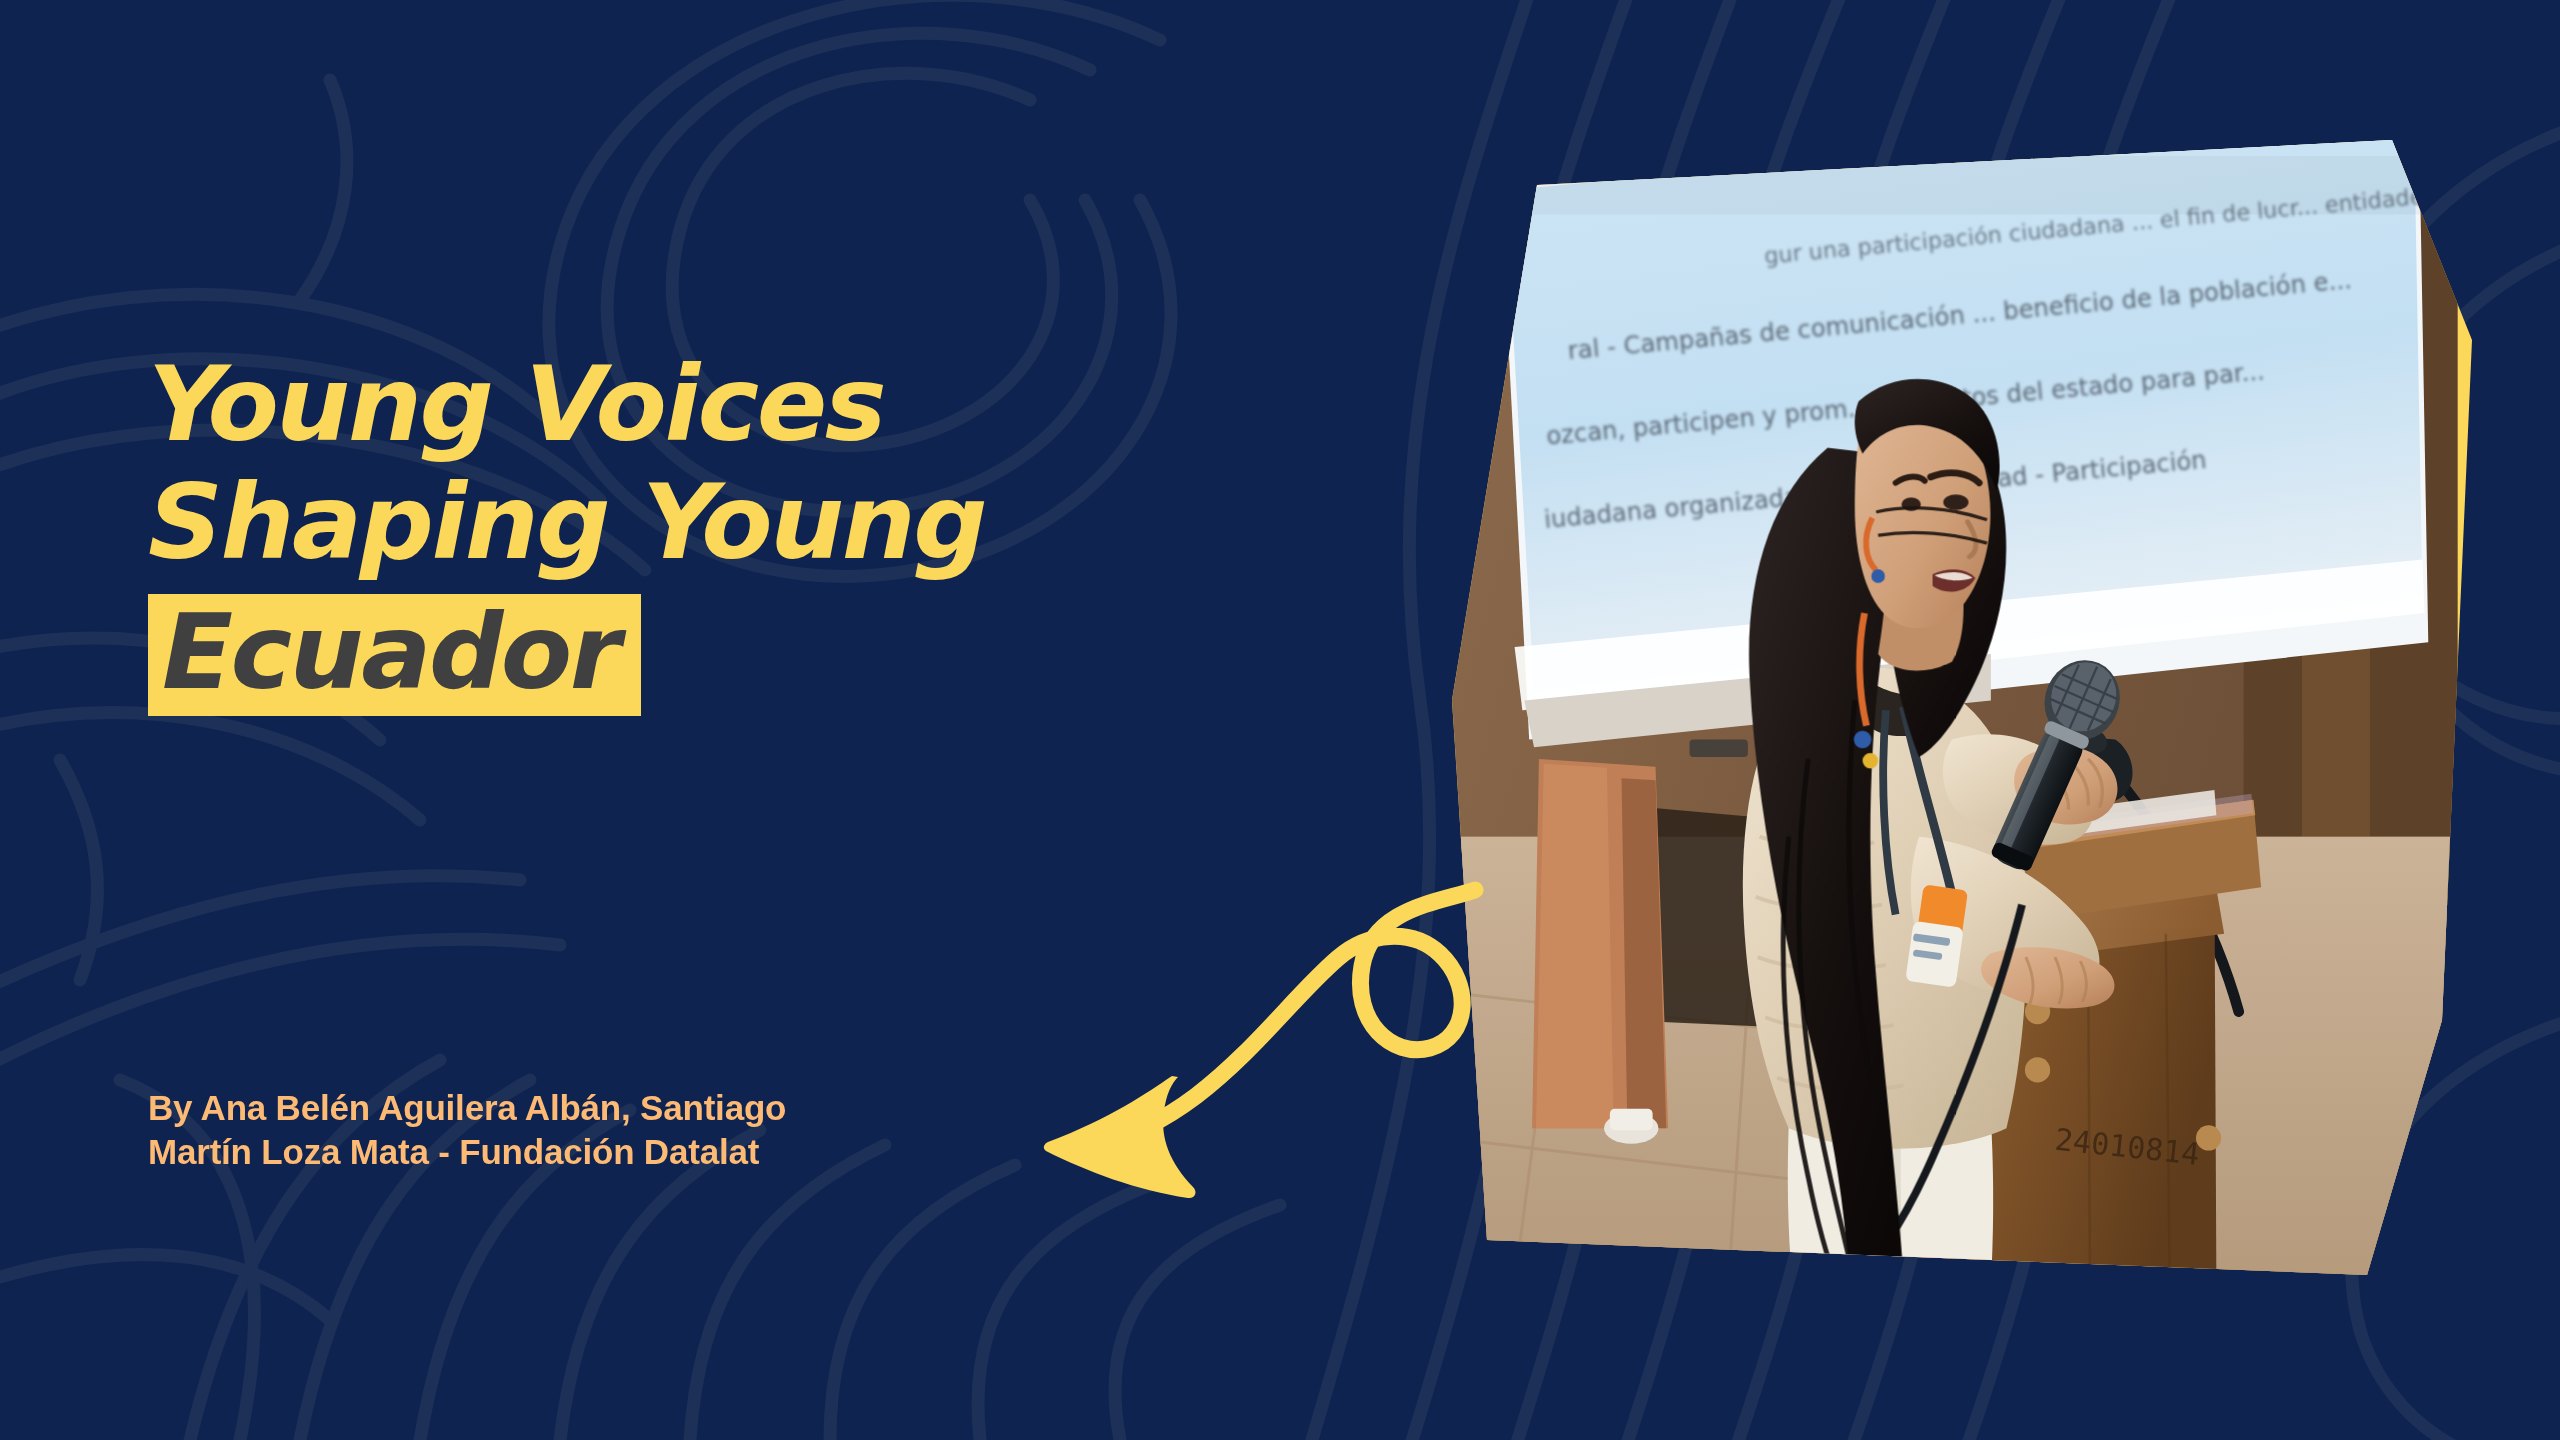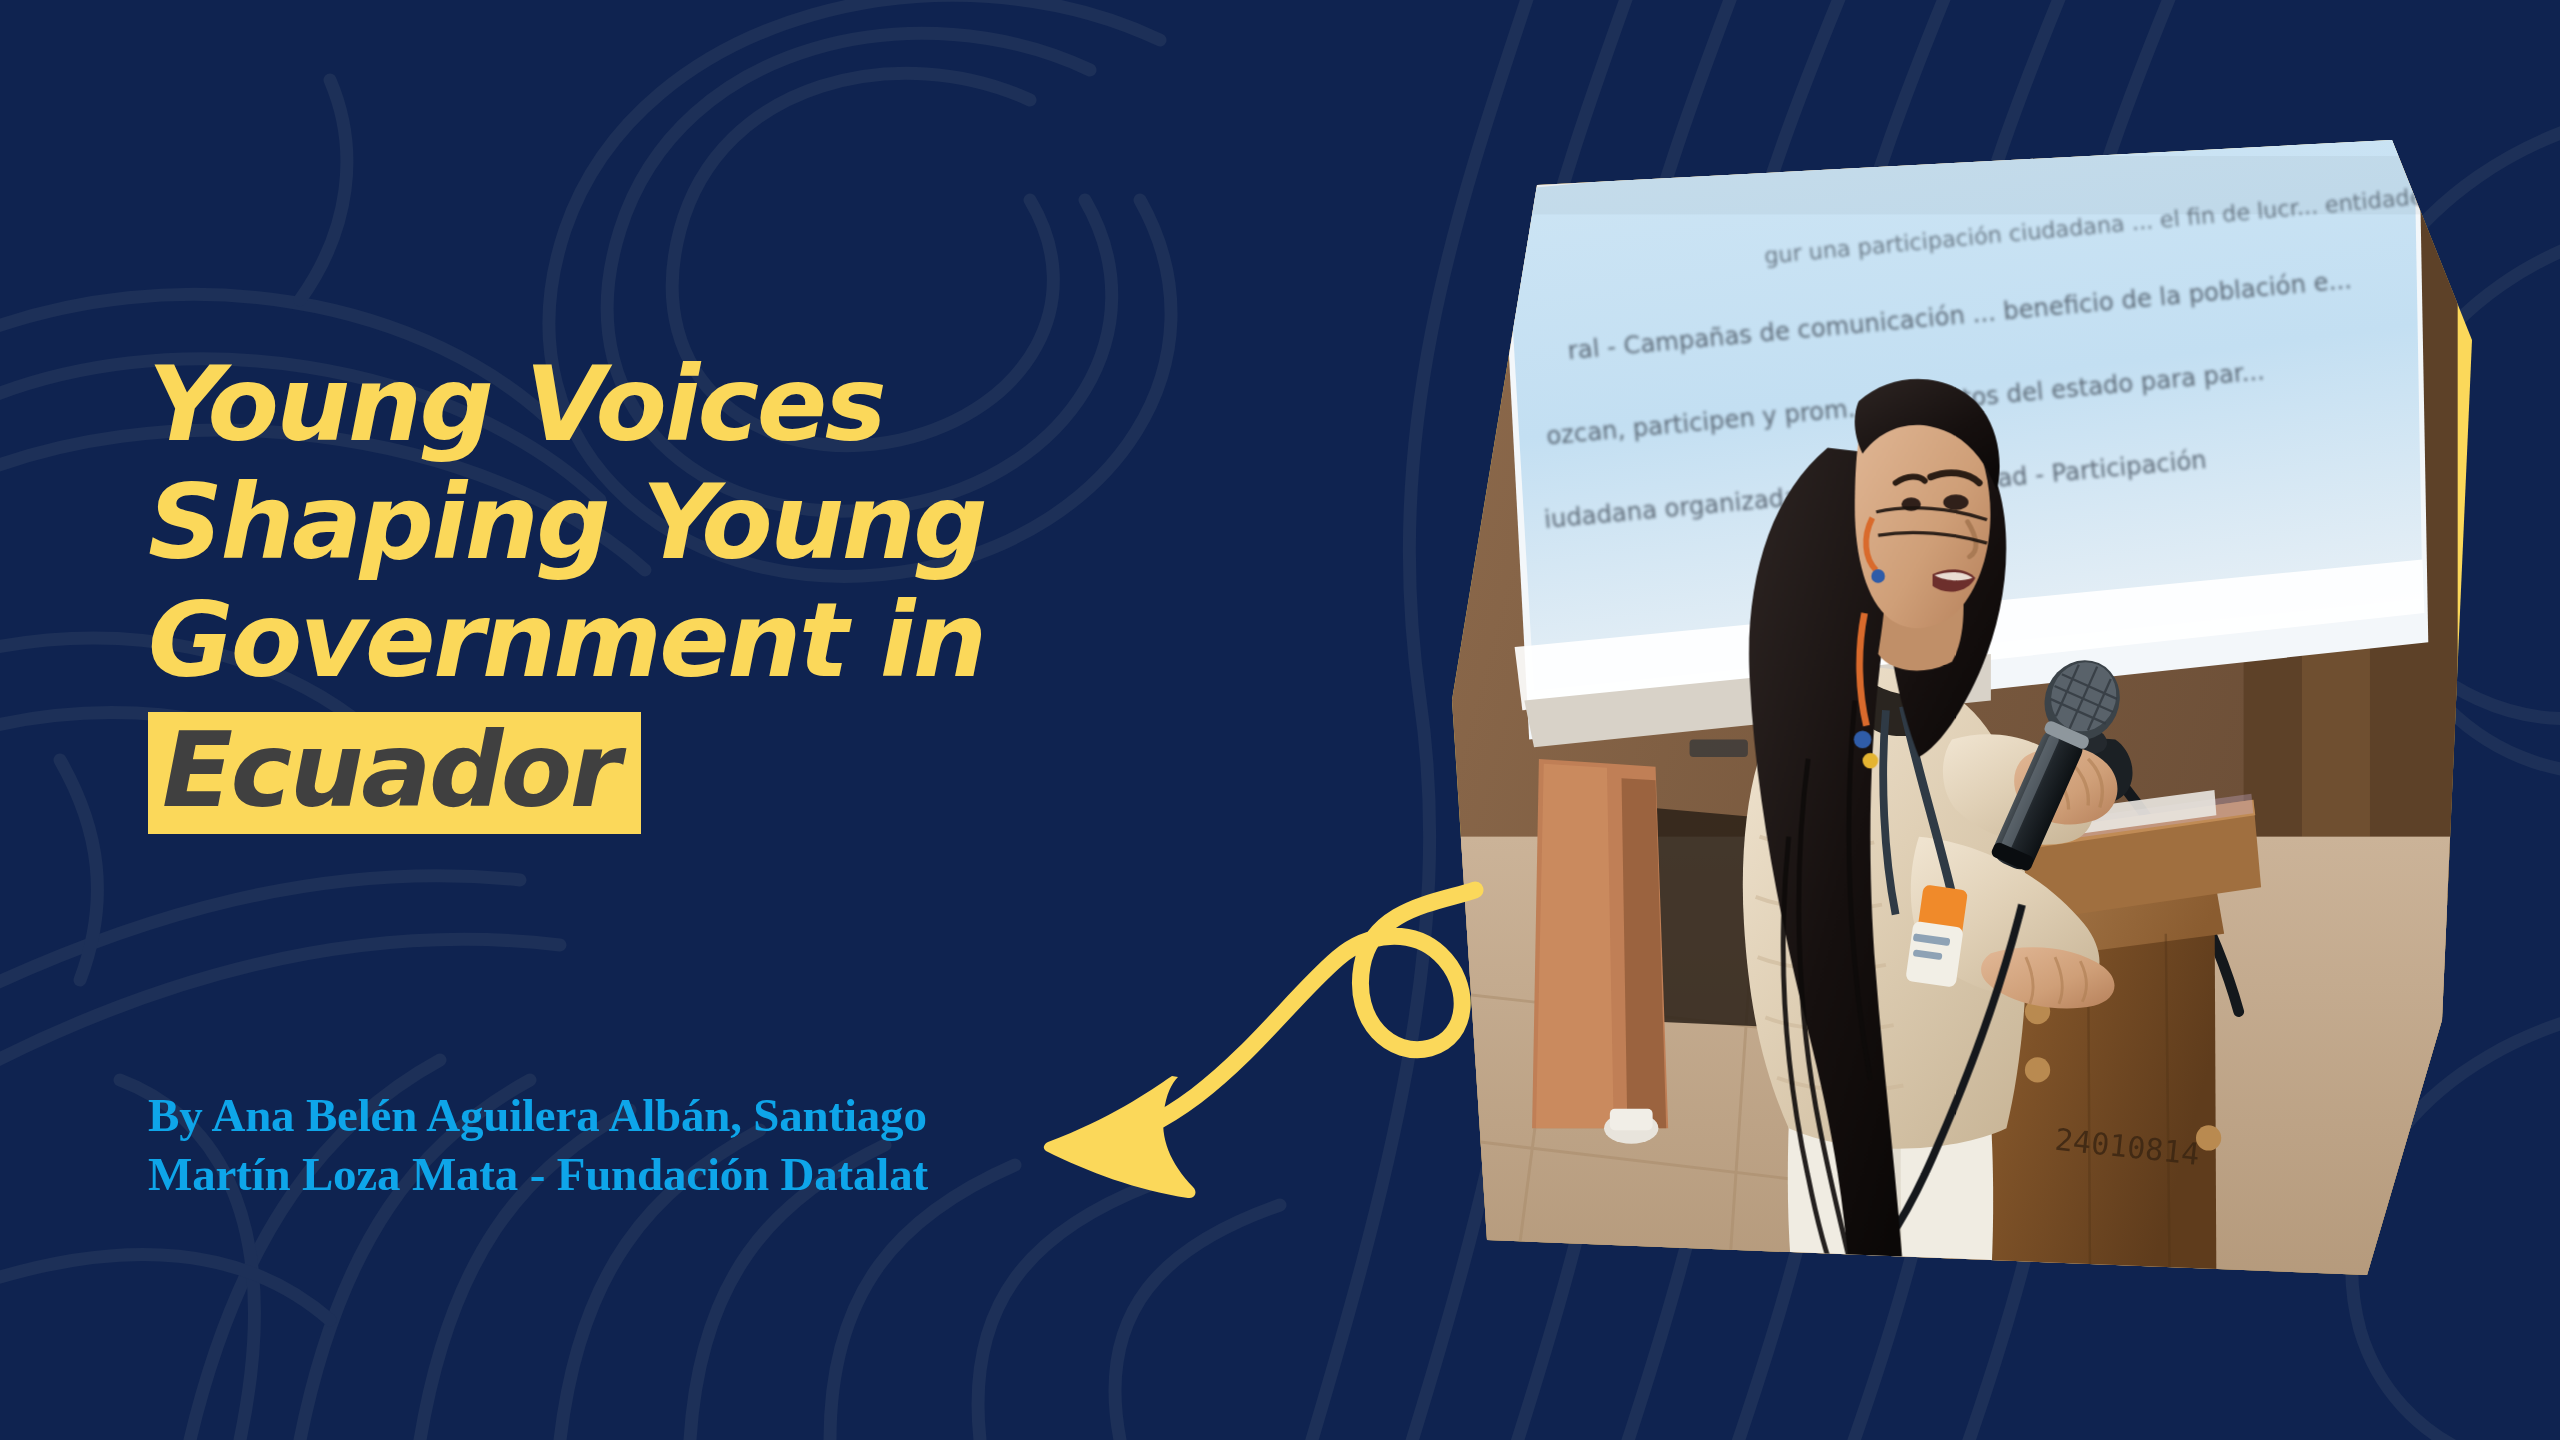--- a/index.html
+++ b/index.html
@@ -68,24 +68,24 @@
     padding: 6px 22px 12px 14px;
     margin-top: 6px;
     margin-bottom: 0;
   }
 
   #byline {
     position: absolute;
     top: 1086px;
     left: 0;
     width: 880px;
-    color: #0ea5e9;
-    font-family: Liberation Serif, serif;
+    color: #fdba74;
+    font-family: Liberation Sans, sans-serif;
     font-weight: 700;
-    font-size: 47px;
+    font-size: 35px;
     line-height: 1.26;
     letter-spacing: -0.2px;
   }
 
   
   #arrow {
     position: absolute;
     left: 1020px;
     top: 880px;
     width: 470px;
@@ -150,21 +150,20 @@
       <path d="M60 760 C 100 830, 110 900, 80 980"></path>
       <path d="M330 80 C 360 150, 350 230, 300 300"></path>
     </g>
   </svg>
 
   <div id="text-column">
 
     <div id="headline">
       <span class="headline-line">Young Voices</span>
       <span class="headline-line">Shaping Young</span>
-      <span class="headline-line">Government in</span>
       <span class="headline-line highlight">Ecuador</span>
     </div>
 
     <div id="byline">
       <div>By Ana Belén Aguilera Albán, Santiago</div>
       <div>Martín Loza Mata - Fundación Datalat</div>
     </div>
 
   </div>
 

